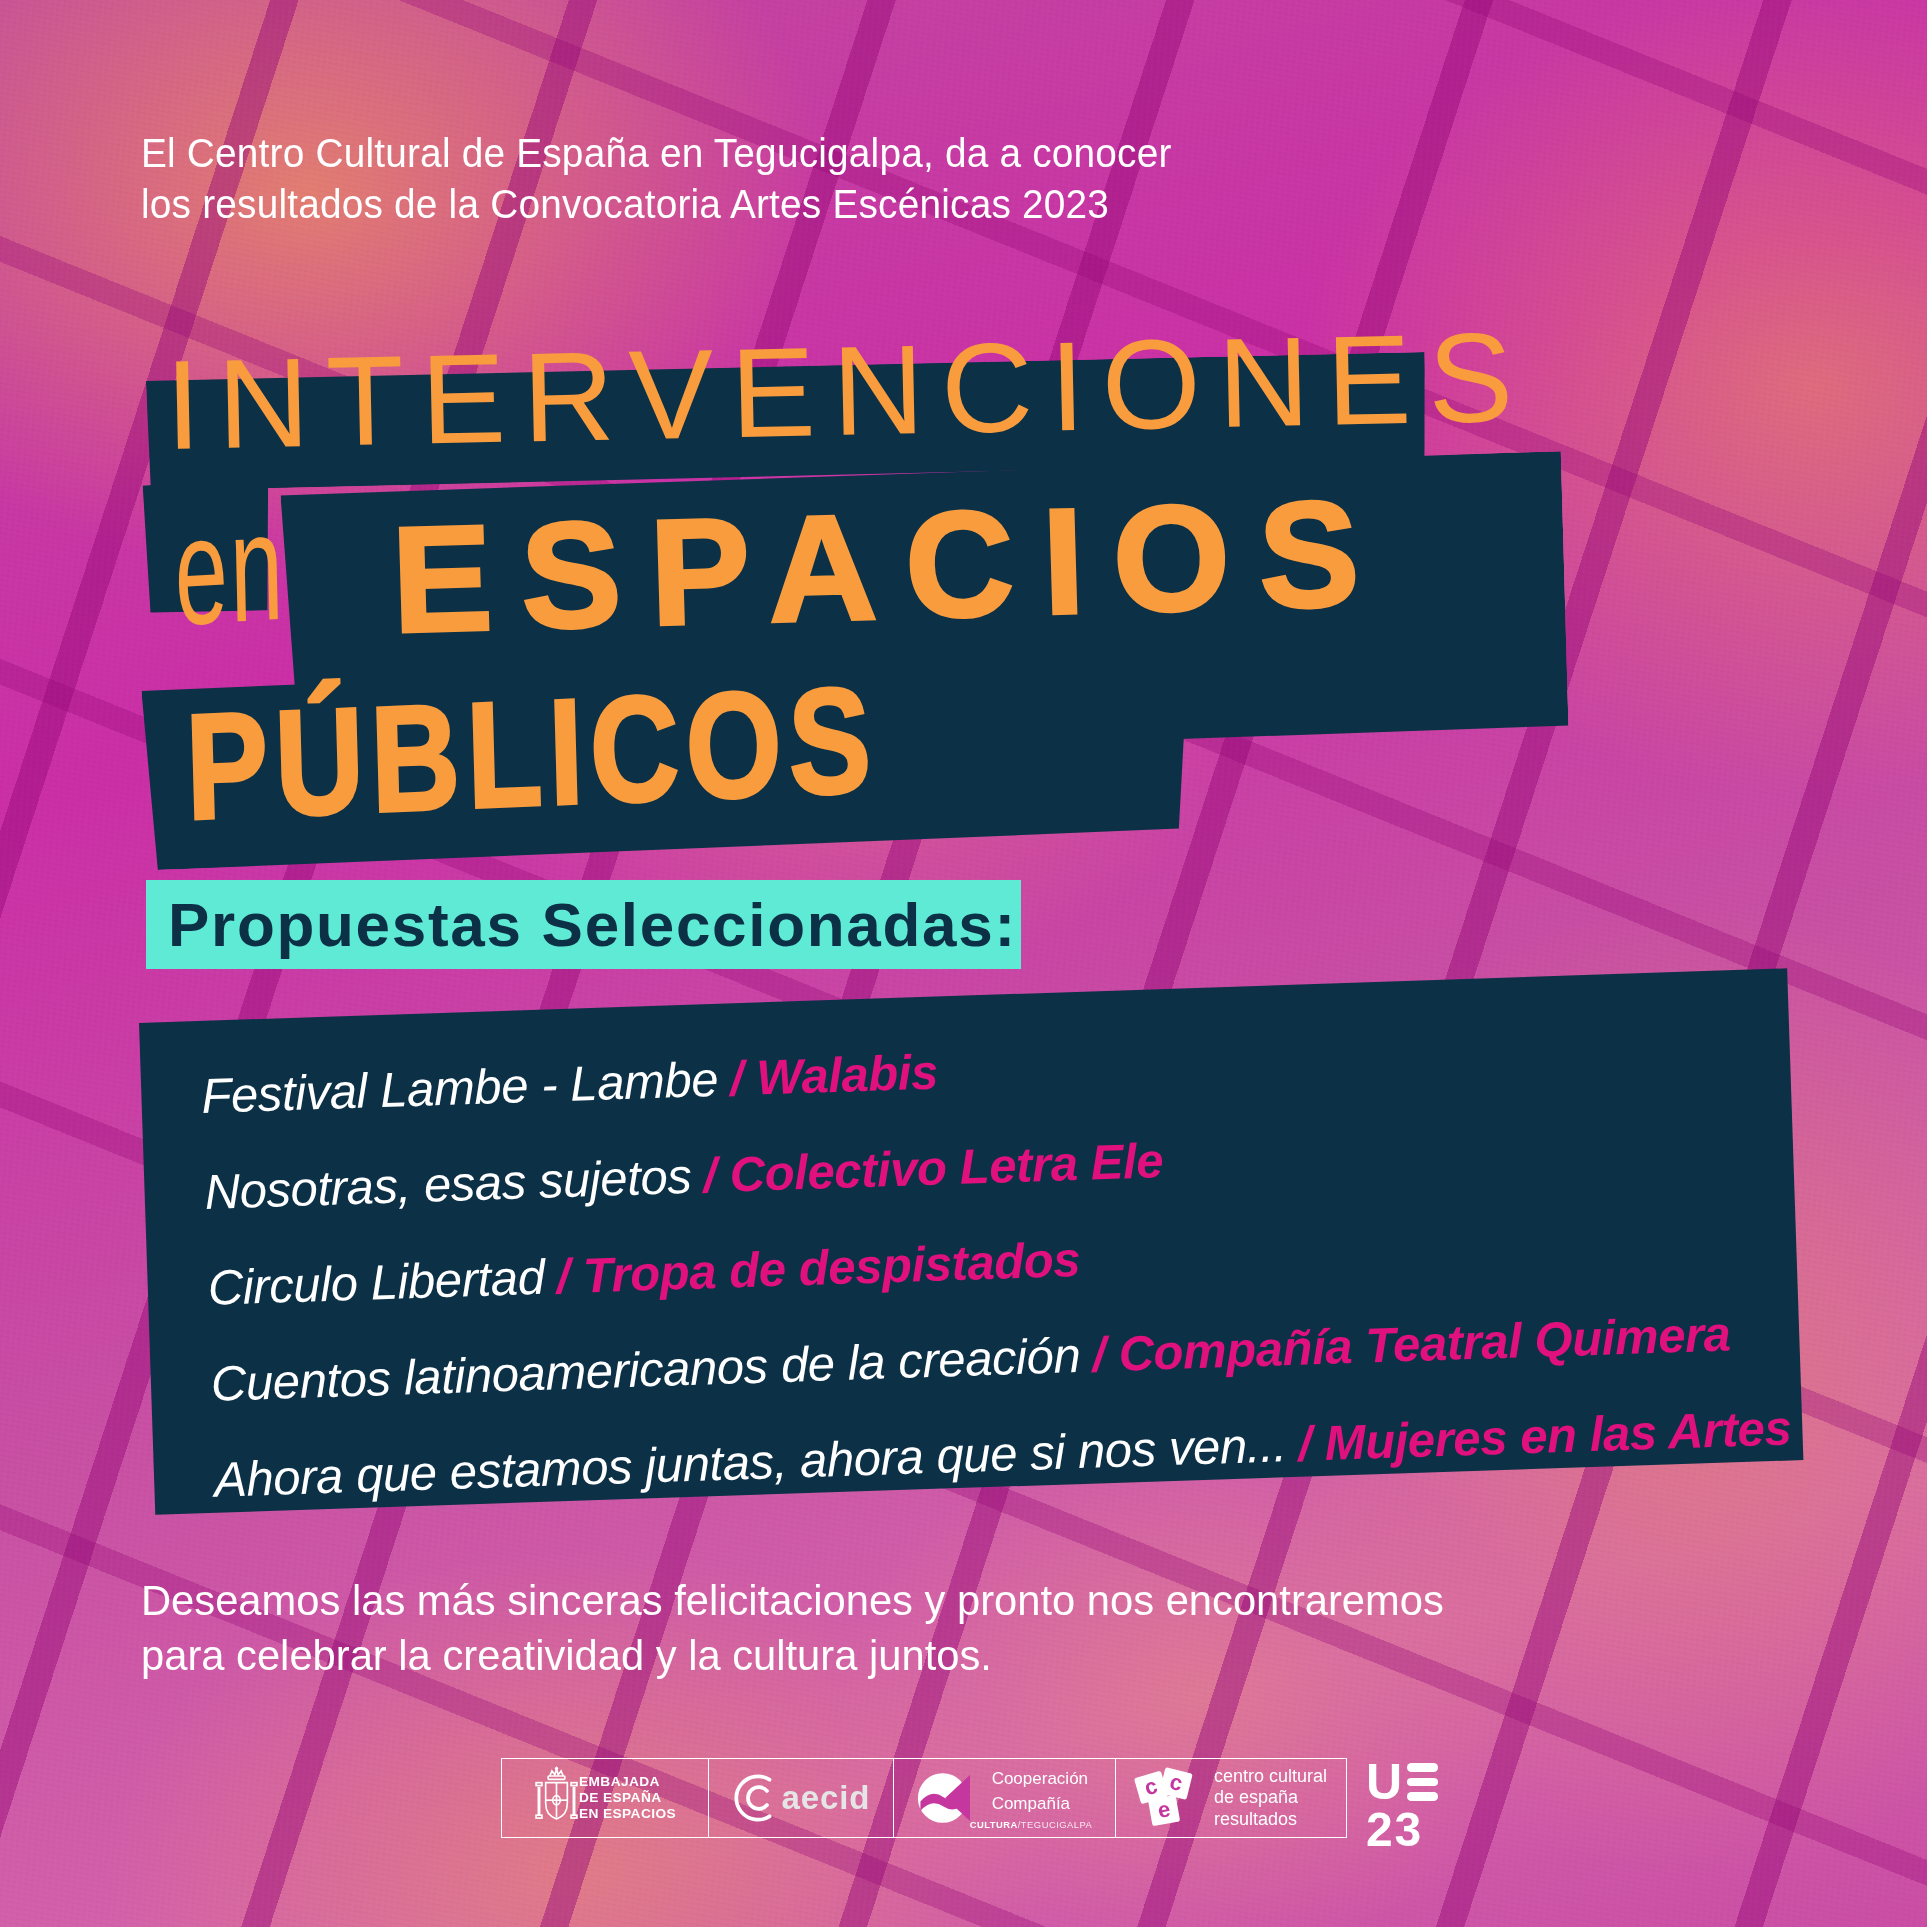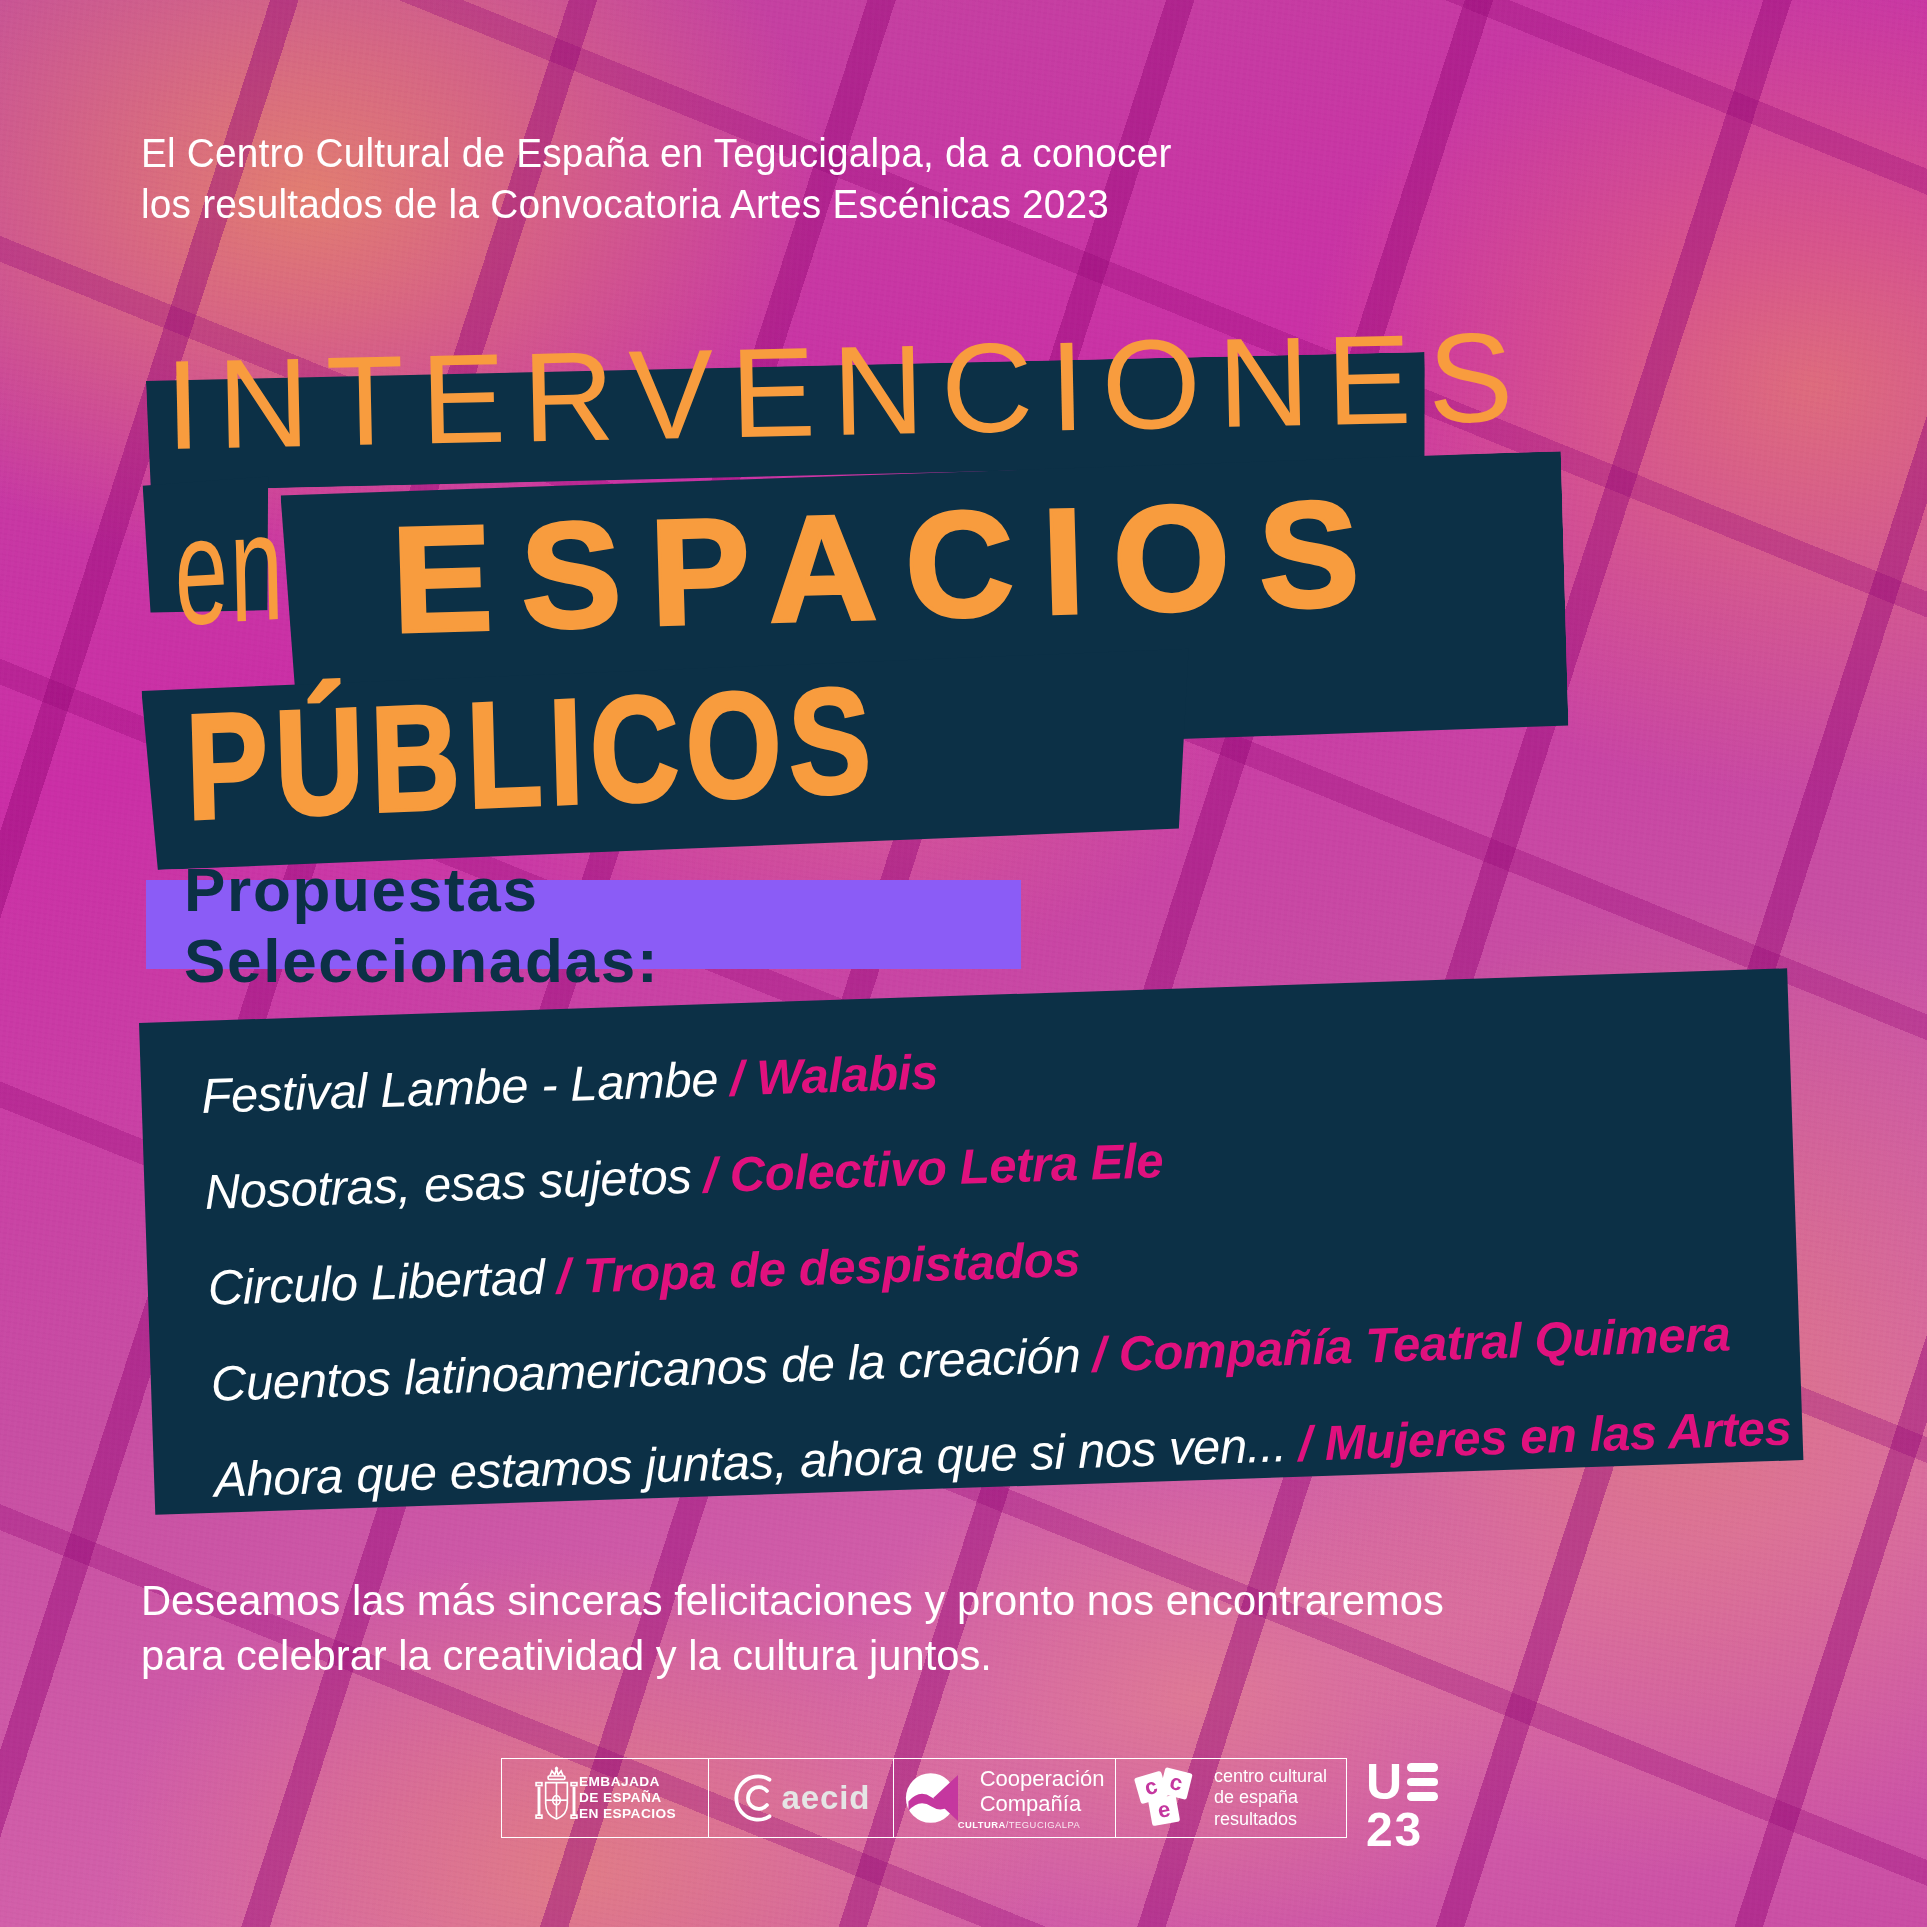--- a/index.html
+++ b/index.html
@@ -51,22 +51,22 @@
   .title1{left:164px;top:342px;font-size:127px;letter-spacing:17px;transform:rotate(-1.2deg);transform-origin:left top;}
   .title-en{left:173px;top:495px;font-size:154px;transform:scaleX(.62) rotate(-2deg);transform-origin:left top;letter-spacing:3.4px;}
   .t-heavy{
     color:#f89c3e;font-weight:bold;line-height:1;white-space:nowrap;
     -webkit-text-stroke:3.4px #f89c3e;
   }
   .title3{left:390px;top:505px;font-size:150px;letter-spacing:29px;transform:rotate(-1.6deg);transform-origin:left top;}
   .title4{left:184px;top:692px;font-size:150px;letter-spacing:8.6px;transform:scaleX(.82) rotate(-1.9deg);transform-origin:left top;}
   
   .sel-banner{
-    left:146px;top:880px;width:875px;height:89px;background:#8b5cf6;
-    display:flex;align-items:center;padding-left:38px;box-sizing:border-box;
+    left:146px;top:880px;width:875px;height:89px;background:#5eead4;
+    display:flex;align-items:center;padding-left:22px;box-sizing:border-box;
   }
   .sel-banner span{color:#0c3046;font-size:62px;font-weight:bold;letter-spacing:1.7px;}
   
   .panel{
     left:139px;top:1023px;width:1649px;height:492px;background:#0c3046;
     transform:rotate(-1.9deg);transform-origin:left top;
     box-sizing:border-box;padding:50px 60px;
   }
   .row{font-size:49px;font-style:italic;line-height:51px;margin-bottom:45px;white-space:nowrap;letter-spacing:-0.4px;}
   .row .w{color:#ffffff;}
@@ -80,21 +80,21 @@
   .strip{
     left:501px;top:1758px;width:846px;height:80px;border:1.7px solid #ffffff;
     display:flex;box-sizing:border-box;
   }
   .cell{display:flex;align-items:center;justify-content:center;gap:0;border-right:1.7px solid #ffffff;box-sizing:border-box;}
   .cell:last-child{border-right:none;}
   .c1{width:207px;} .c2{width:185px;} .c3{width:222px;} .c4{flex:1;}
   .emb-text{color:#fff;font-size:13.7px;line-height:16.3px;letter-spacing:0.4px;font-weight:bold;}
   .aecid-label{color:#e5e5e5;font-size:33px;font-weight:bold;letter-spacing:0.9px;}
   .coop-text{color:#fff;}
-  .coop-text .l{font-size:22px;line-height:25px;margin-left:22px;}
+  .coop-text .l{font-size:17px;line-height:25px;margin-left:22px;}
   .coop-sub{font-size:9.4px;letter-spacing:0.5px;margin-top:2.6px;}
   .coop-sub b{font-weight:bold;}
   .coop-sub .lt{opacity:.85;}
   .cce-wrap{position:relative;width:63px;height:57px;}
   .tile{
     position:absolute;width:28px;height:26.5px;background:#ffffff;border-radius:2.6px;
     color:#c5379f;font-weight:bold;font-size:22px;line-height:1;
     display:flex;align-items:center;justify-content:center;
   }
   .tile.t1{left:1.7px;top:4.3px;transform:rotate(-16deg);}

